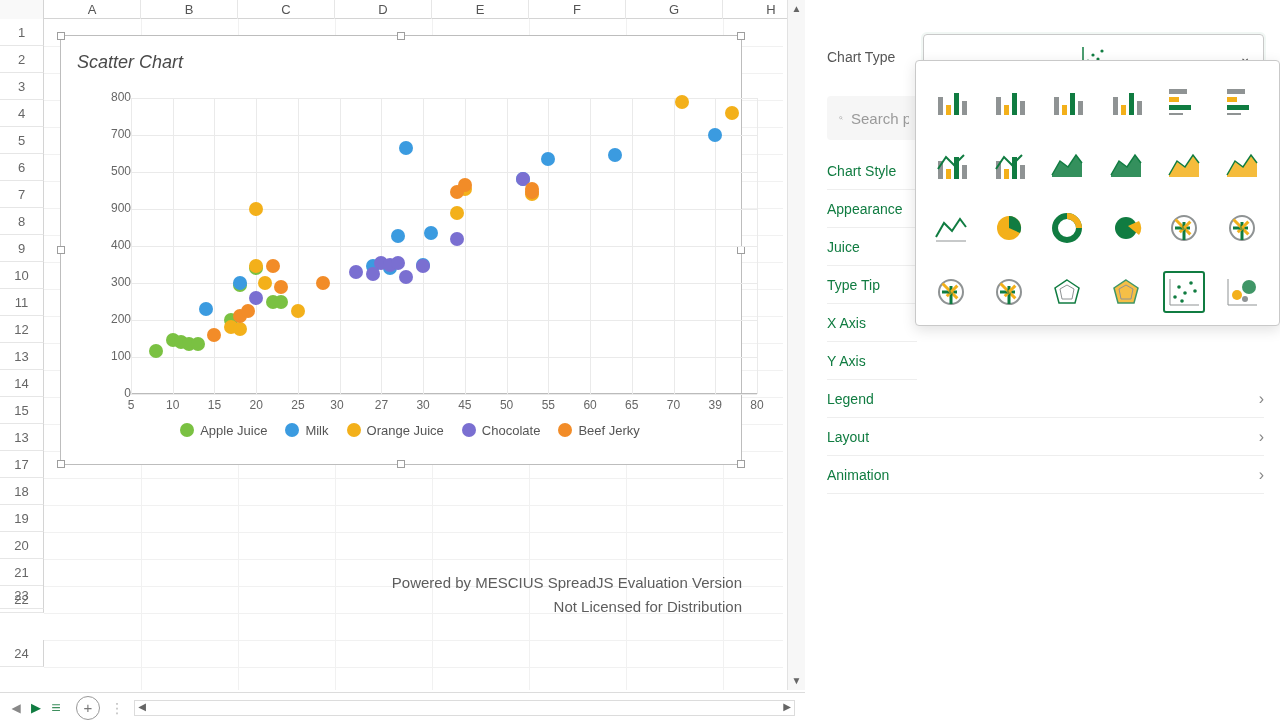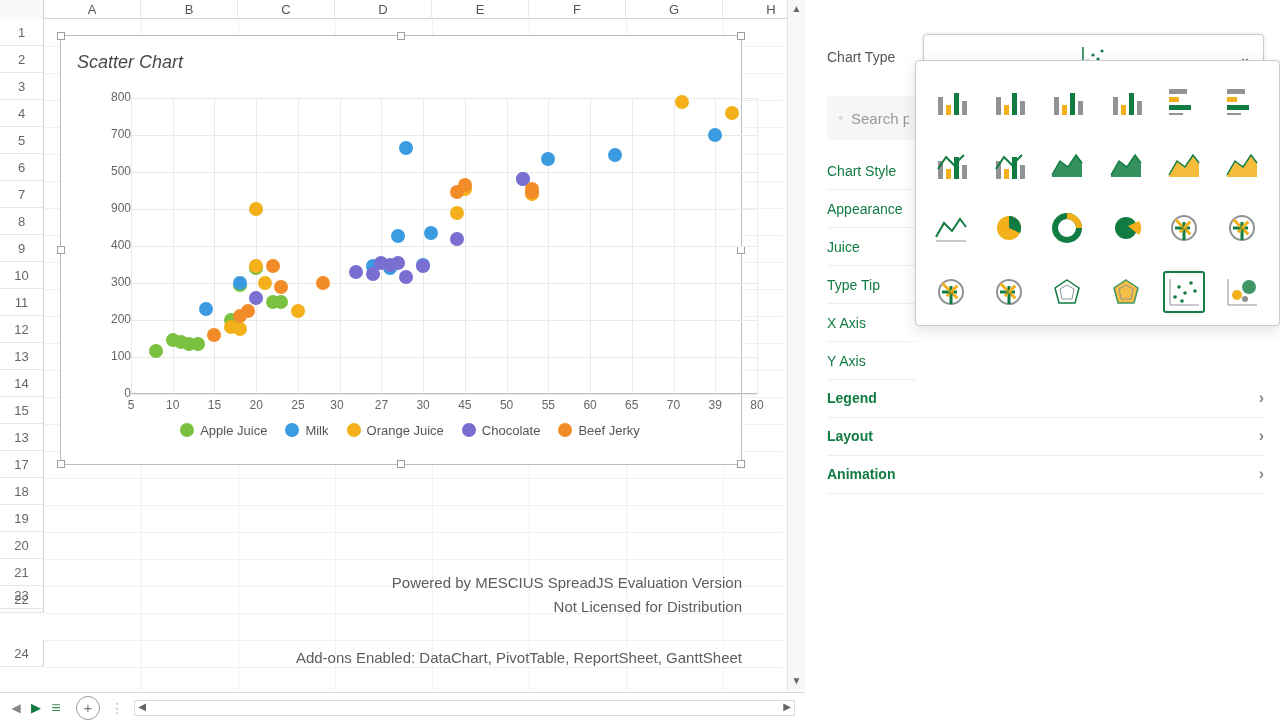--- a/index.html
+++ b/index.html
@@ -77,21 +77,21 @@
   .chart-type-select { flex:1; height:46px; border:1px solid #c9c9c9; border-radius:4px; display:flex; align-items:center; justify-content:center; position:relative; cursor:pointer; box-shadow:0 0 0 2px rgba(16,124,65,0.06);}
   .chart-type-select .chev { position:absolute; right:12px; color:#555; }
 
   .search-row { margin-top:16px; display:flex; align-items:center; height:44px; background:#f6f6f6; border-radius:4px; padding:0 12px; color:#888; width:94px; }
   .search-row svg { width:18px; height:18px; margin-right:8px; stroke:#777; }
   .search-row input { border:none; background:transparent; outline:none; font-size:15px; color:#555; width:58px;}
   .search-row input::placeholder { color:#9a9a9a; }
 
   .prop-list { margin-top:12px; }
   .prop-item { height:38px; line-height:38px; font-size:14px; color:#107c41; border-bottom:1px solid #eee; width: 90px;}
-  .prop-item.accordion { width:auto; display:flex; justify-content:space-between; align-items:flex-end; color:#107c41;font-weight:bold; }
+  .prop-item.accordion { width:auto; display:flex; justify-content:space-between; align-items:center; color:#107c41; }
   .prop-item.accordion .chev { color:#888; font-size:16px;}
 
   
   .type-popup { position:absolute; left:100px; top:60px; right:0; border:1px solid #c9c9c9; border-radius:4px; background:#fff; box-shadow:0 4px 14px rgba(0,0,0,0.12); padding:18px 14px 12px; display:grid; grid-template-columns: repeat(6, 1fr); gap:22px 14px; z-index:50;}
   .type-cell { width:42px; height:42px; display:flex; align-items:center; justify-content:center; border-radius:3px; cursor:pointer; }
   .type-cell.selected { border:2px solid #107c41; }
 
   .mini-icon svg { width:34px; height:30px; }
 
 </style>
@@ -288,21 +288,20 @@
         <div class="dot" style="left: 325.52px; top: 94.35px; background: rgb(242, 140, 40);"></div>
         <div class="dot" style="left: 333.867px; top: 86.95px; background: rgb(242, 140, 40);"></div>
         <div class="dot" style="left: 400.64px; top: 90.65px; background: rgb(242, 140, 40);"></div>
         <div class="dot" style="left: 400.64px; top: 94.35px; background: rgb(242, 140, 40);"></div>
       </div>
     <div class="legend" id="legend"><span class="sw" style="background: rgb(122, 193, 66);"></span><span>Apple Juice</span><span class="sw" style="background: rgb(59, 155, 224);"></span><span>Milk</span><span class="sw" style="background: rgb(243, 176, 26);"></span><span>Orange Juice</span><span class="sw" style="background: rgb(122, 111, 209);"></span><span>Chocolate</span><span class="sw" style="background: rgb(242, 140, 40);"></span><span>Beef Jerky</span></div>
   </div>
 
   <div class="watermark" style="top:598px">Not Licensed for Distribution</div>
   <div class="watermark" style="top:574px">Powered by MESCIUS SpreadJS Evaluation Version</div>
-  <div class="watermark" style="top:649px">Add-ons Enabled: DataChart, PivotTable, ReportSheet, GanttSheet</div>
 
   <div class="vscroll">
     <div class="arrow">▲</div>
     <div class="thumb"></div>
     <div class="arrow bot">▼</div>
   </div>
 
   <div class="tab-strip">
     <div class="tab-nav" style="margin-left:6px">◀</div>
     <div class="tab-nav" style="color:#107c41;font-size:13px;">▶</div>

